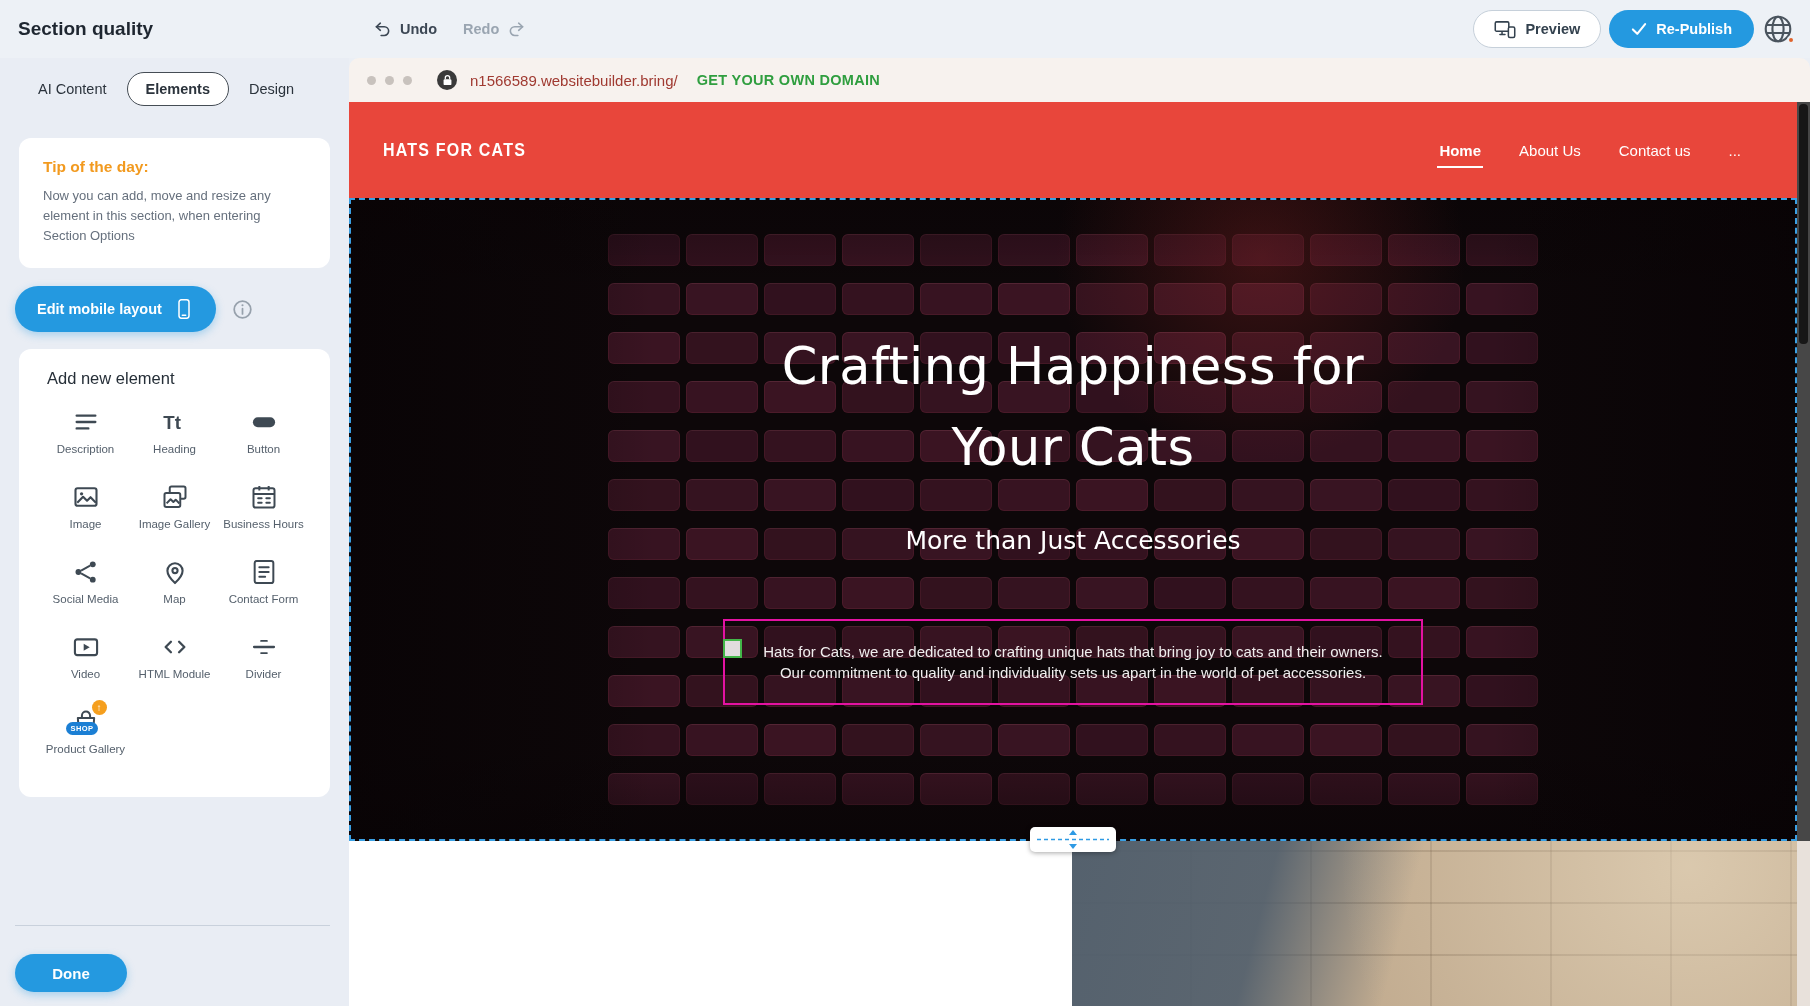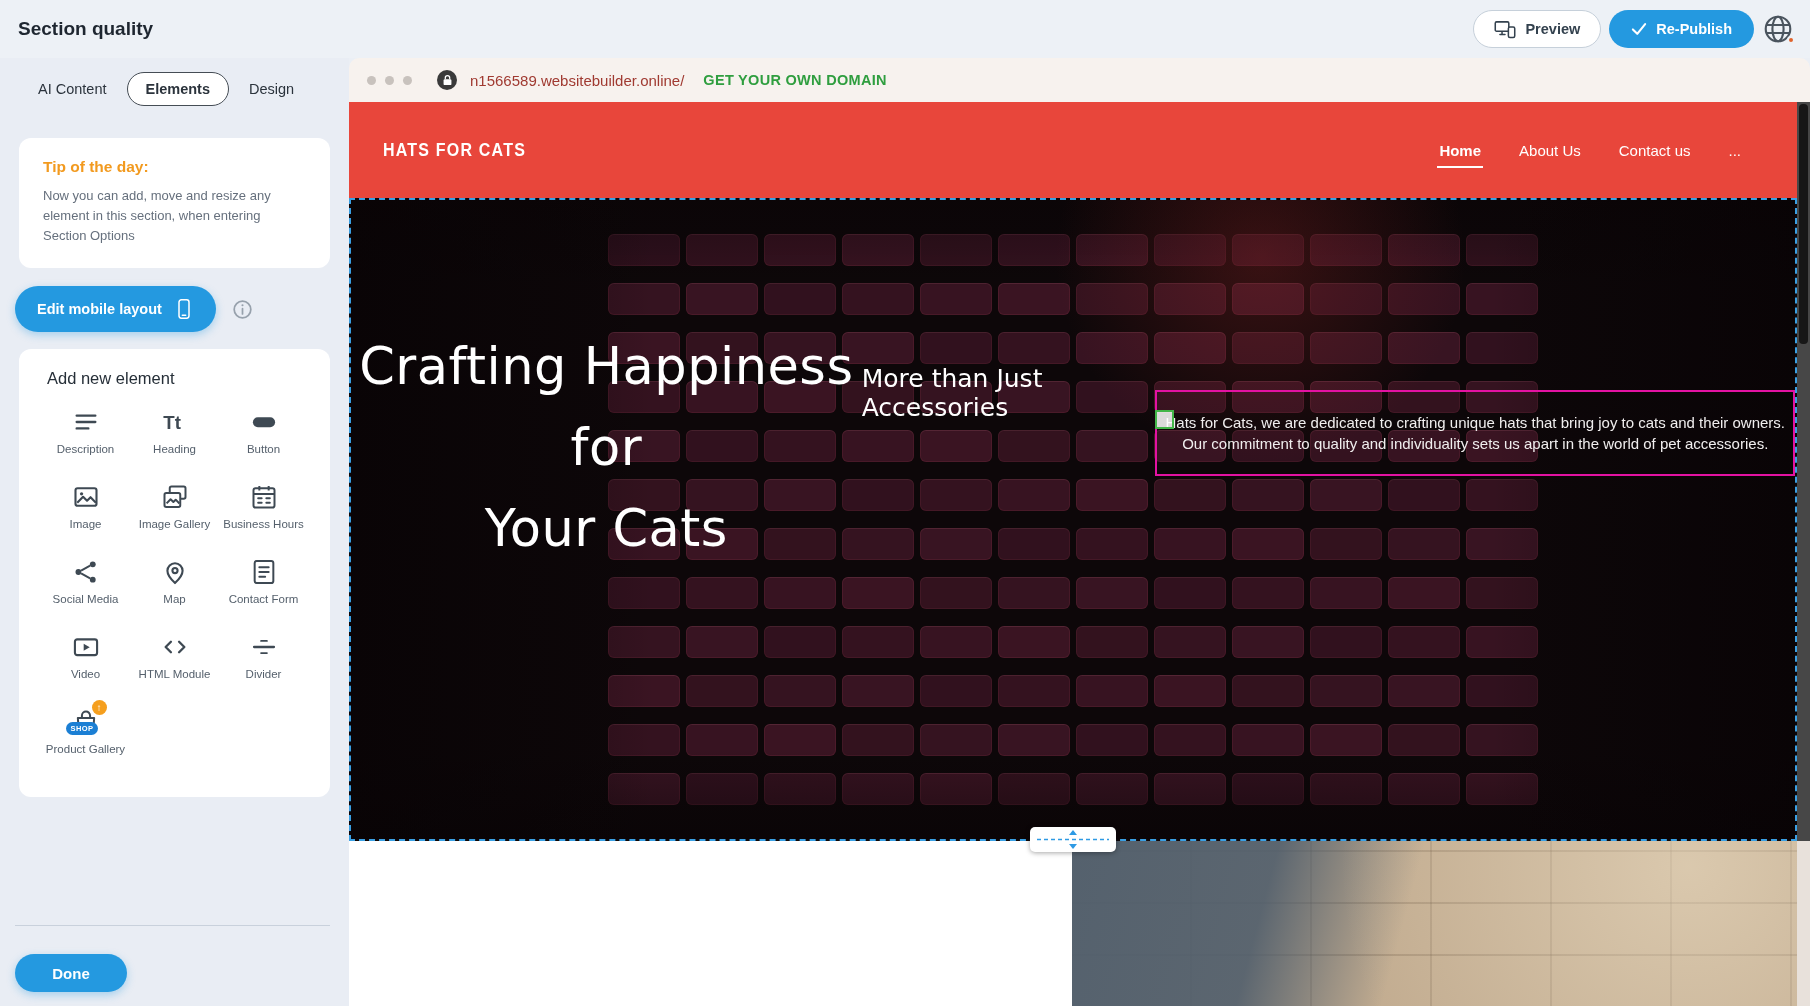--- a/index.html
+++ b/index.html
@@ -89,21 +89,21 @@
   
   .hero{height:643px;flex:none;position:relative;background:#0d0709;border:2px dashed var(--selection-blue);}
   .hero-bg{position:absolute;inset:0;overflow:hidden;}
   .tile-grid{position:absolute;left:50%;top:34px;transform:translateX(-50%);display:grid;
     grid-template-columns:repeat(12,72px);grid-auto-rows:32px;column-gap:6px;row-gap:17px;}
   .tile{background:#3c1524;border-radius:6px;box-shadow:inset 0 1px 0 rgba(255,255,255,.05),inset 0 0 0 1px rgba(130,45,65,.28);}
   .hero-overlay{position:absolute;inset:0;background:
     radial-gradient(circle at 63% 9%, rgba(150,40,40,.32), transparent 19%),
     linear-gradient(90deg, rgba(8,3,5,.75), rgba(8,3,5,0) 21%, rgba(8,3,5,0) 79%, rgba(8,3,5,.75)),
     linear-gradient(180deg, rgba(8,3,5,.4), rgba(8,3,5,0) 14%, rgba(8,3,5,0) 86%, rgba(8,3,5,.5));}
-  .hero-content{position:absolute;inset:0;display:flex;align-items:flex-start;padding-top:126px;color:#fff;}
+  .hero-content{position:absolute;inset:0;display:flex;flex-direction:column;align-items:center;padding-top:126px;color:#fff;}
   .hero-heading{margin:0;font-family:"DejaVu Sans",sans-serif;font-weight:500;font-size:51px;line-height:81px;
     letter-spacing:.5px;text-align:center;cursor:pointer;}
   .hl{display:block;}
   .hero-sub{margin-top:38px;font-family:"DejaVu Sans",sans-serif;font-weight:500;font-size:25px;cursor:pointer;}
   .para-box{margin-top:64px;position:relative;width:700px;border:2px solid var(--selection-pink);padding:20px 8px;cursor:pointer;}
   .hero-para{margin:0;font-size:15px;line-height:21px;color:#f0eeee;text-align:center;white-space:nowrap;}
   .pl{display:block;}
   .resize-handle{position:absolute;left:-2px;top:18px;width:19px;height:19px;background:rgba(255,255,255,.85);
     border:2px solid #43b649;cursor:ew-resize;}
   .section-drag-handle{position:absolute;left:50%;bottom:-13px;transform:translateX(-50%);width:86px;height:25px;
@@ -127,20 +127,36 @@
   .scroll-thumb{position:absolute;top:2px;left:2px;right:2px;height:240px;background:#171717;border-radius:4px;cursor:grab;}
 </style>
 </head>
 <body>
 
 <div class="app">
 
   <header class="topbar">
     <h1 class="page-title">Section quality</h1>
 
+    <div class="history">
+      <button class="hist-btn">
+        <svg viewBox="0 0 24 24" fill="none" stroke="currentColor" stroke-width="2" stroke-linecap="round" stroke-linejoin="round">
+            <path d="M8 4 3 8.5 8 13"></path>
+            <path d="M3 8.5h10a5.5 5.5 0 0 1 0 11H9"></path>
+          </svg>
+        <span>Undo</span>
+      </button>
+      <button class="hist-btn disabled">
+        <span>Redo</span>
+        <svg viewBox="0 0 24 24" fill="none" stroke="currentColor" stroke-width="2" stroke-linecap="round" stroke-linejoin="round">
+            <path d="M16 4 21 8.5 16 13"></path>
+            <path d="M21 8.5H11a5.5 5.5 0 0 0 0 11h4"></path>
+          </svg>
+      </button>
+    </div>
 
     <div class="topbar-right">
       <button class="preview-btn">
         <svg viewBox="0 0 26 22" fill="none" stroke="currentColor" stroke-width="1.8">
             <rect x="1.5" y="2" width="16" height="11" rx="1.5"></rect>
             <path d="M7 17h6" stroke-linecap="round"></path>
             <path d="M9.5 13v4"></path>
             <rect x="17" y="8" width="7.5" height="12.5" rx="1.8" fill="#fff"></rect>
           </svg>
         <span>Preview</span>
@@ -346,21 +362,21 @@
         <div class="browser-bar">
           <span class="win-dot"></span>
           <span class="win-dot"></span>
           <span class="win-dot"></span>
           <span class="lock-badge">
             <svg viewBox="0 0 14 15" fill="none">
                 <rect x="2" y="6.5" width="10" height="7.5" rx="1.5" fill="#fff"></rect>
                 <path d="M4.2 6.5V4.6a2.8 2.8 0 0 1 5.6 0v1.9" stroke="#fff" stroke-width="1.6"></path>
               </svg>
           </span>
-          <span class="url-text">n1566589.websitebuilder.online/</span>
+          <span class="url-text">n1566589.websitebuilder.bring/</span>
           <span class="domain-cta">GET YOUR OWN DOMAIN</span>
         </div>
 
         <div class="site-area">
           <div class="site-viewport">
 
             <header class="site-header">
               <div class="site-logo">HATS FOR CATS</div>
               <nav class="site-nav">
                 <a class="nav-item active">Home</a>

